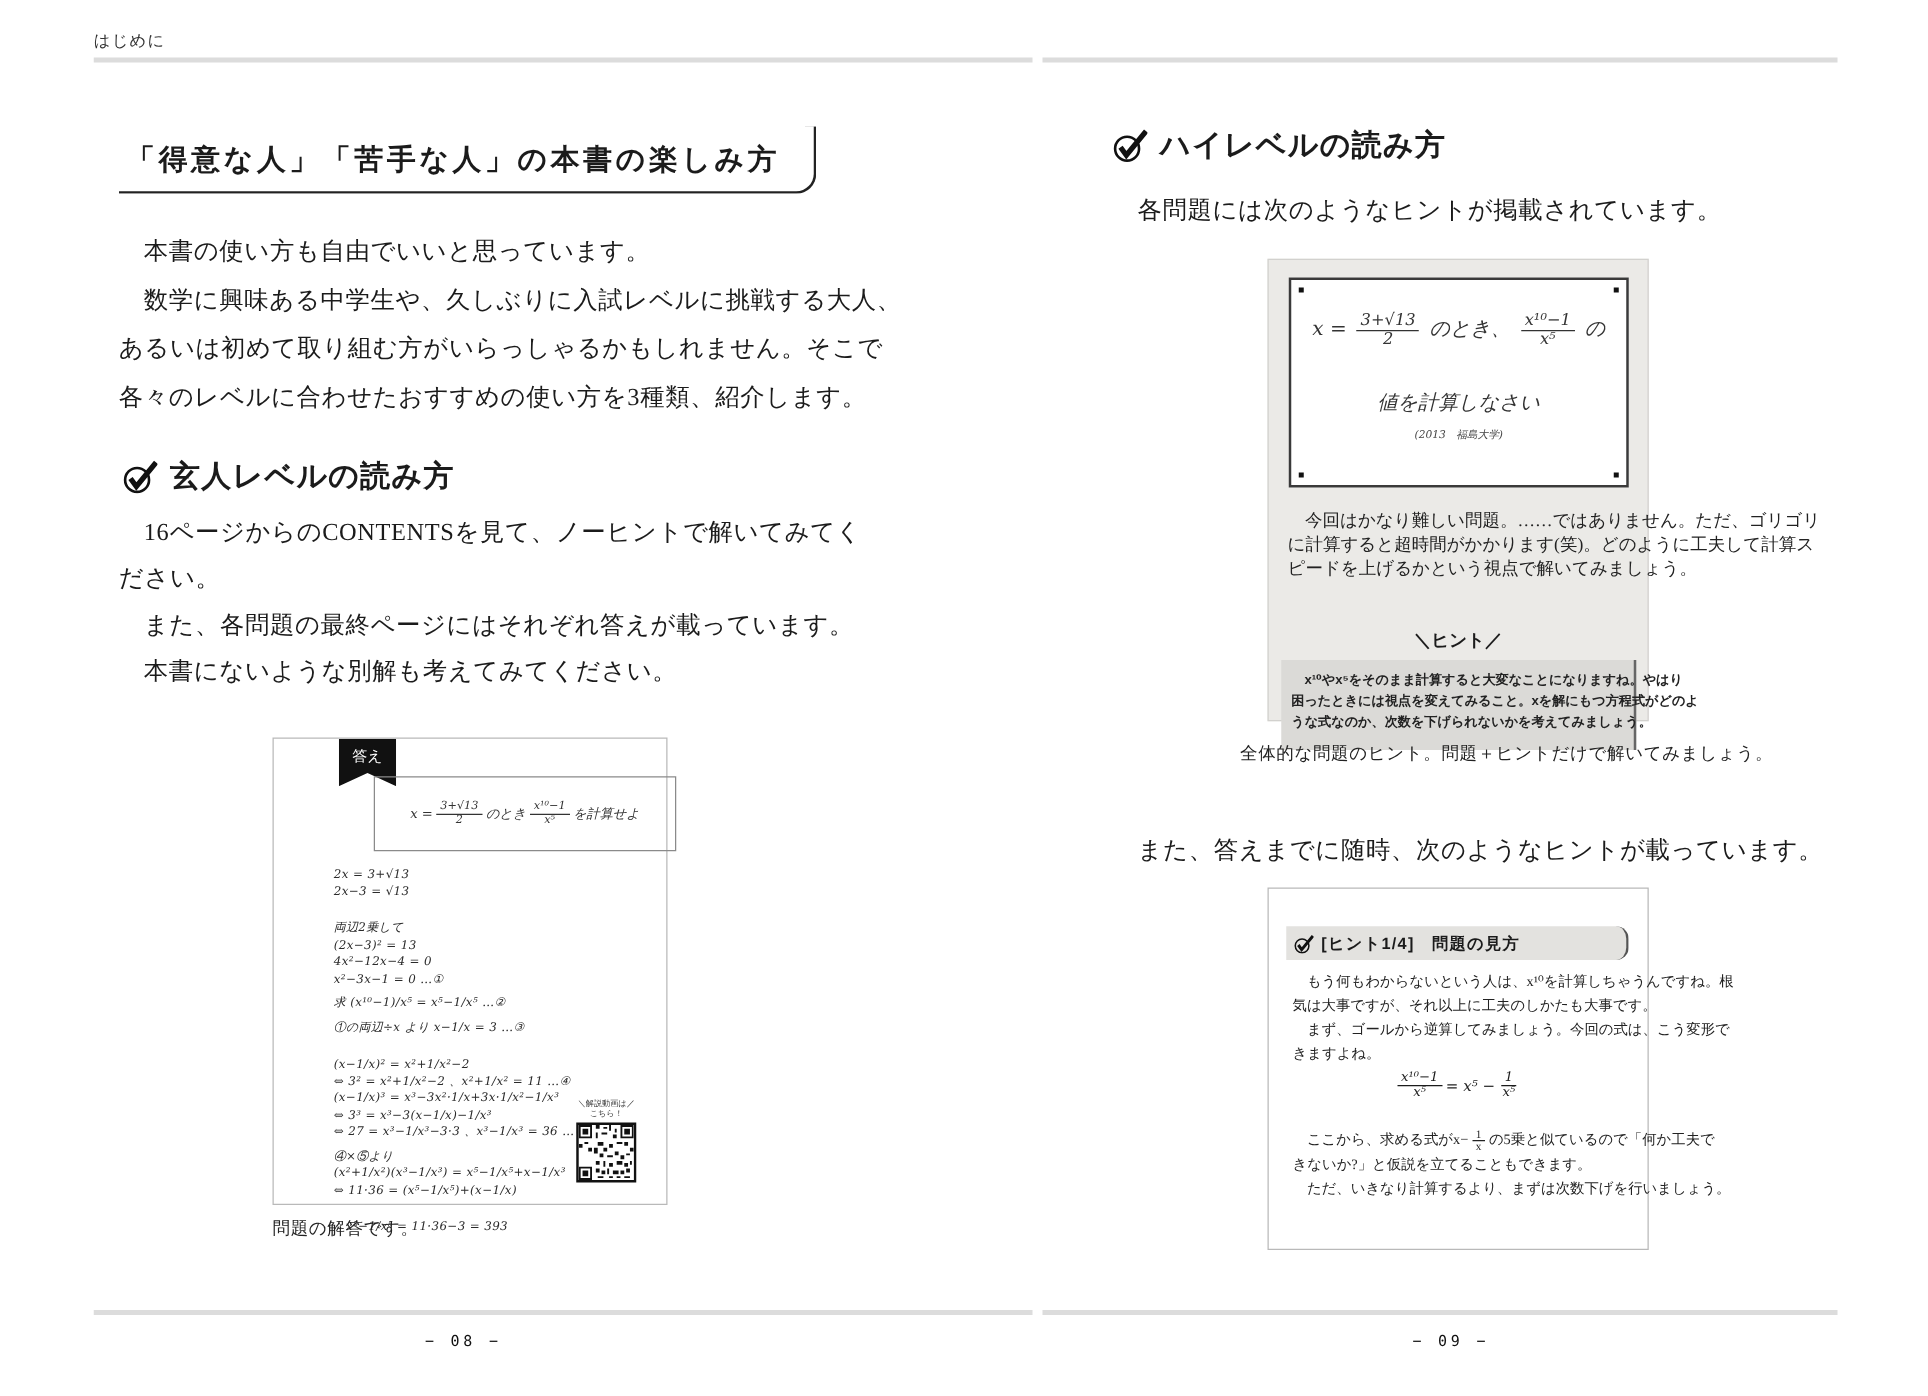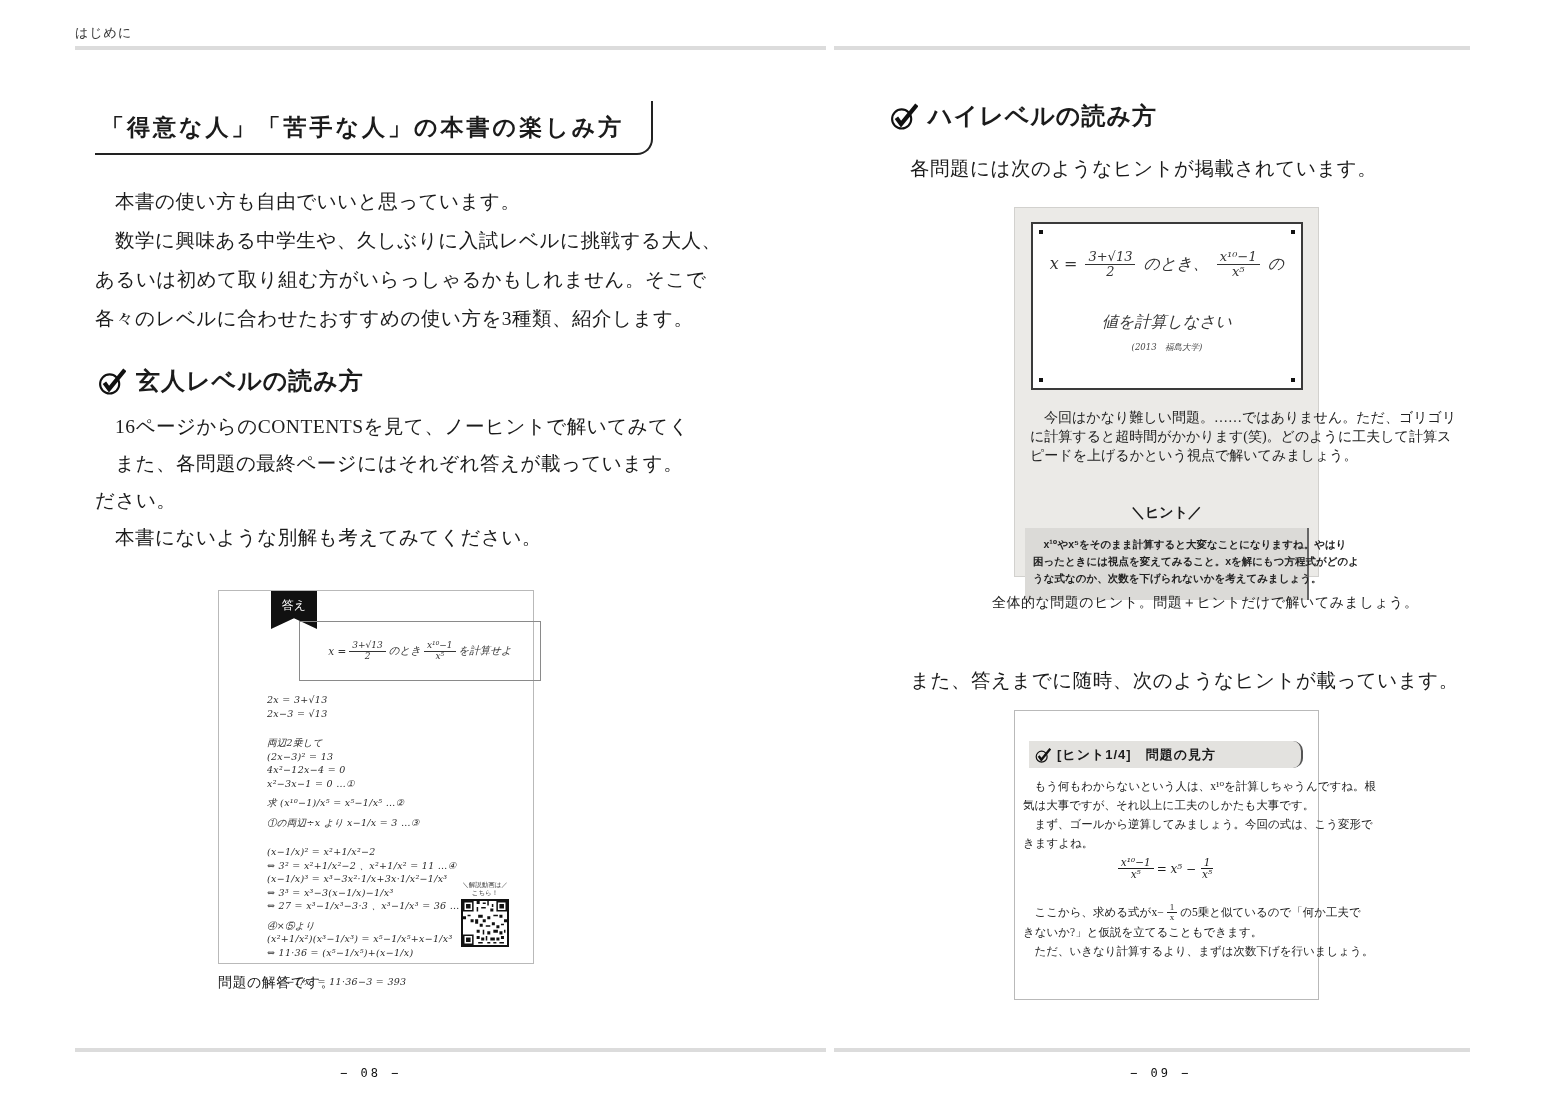--- a/index.html
+++ b/index.html
@@ -70,21 +70,21 @@
             font-family:"Liberation Sans","DejaVu Sans",sans-serif;color:#222;white-space:nowrap;}
 
   
   .fig-hint{left:1014px;top:710px;width:305px;height:290px;background:#fff;border:1px solid #b9b9b9;box-sizing:border-box;}
   .hint-head{position:absolute;left:14px;top:30px;width:274px;height:27px;background:#e3e2df;
              border-right:2px solid #555;border-radius:0 10px 10px 0;display:flex;align-items:center;gap:6px;
              padding-left:6px;box-sizing:border-box;}
   .hint-head .txt{font-weight:bold;font-size:13px;letter-spacing:1px;
                   font-family:"Liberation Sans","DejaVu Sans",sans-serif;}
   .check-small{width:16px;height:16px;flex:0 0 auto;}
-  .fig2-para{position:absolute;left:8px;width:280px;font-size:11.5px;line-height:19px;color:#222;white-space:nowrap;}
+  .fig2-para{position:absolute;left:19px;width:280px;font-size:11.5px;line-height:19px;color:#222;white-space:nowrap;}
   .fig2-formula{position:absolute;left:0;top:146px;width:100%;display:flex;justify-content:center;align-items:center;
                 font-size:12px;font-style:italic;font-family:"DejaVu Serif",serif;}
   .fig2-formula .frac{font-size:10.5px;}
   .inline-frac-line{display:flex;align-items:center;white-space:nowrap;}
   .inline-frac-line .frac{font-size:9px;}
 </style>
 </head>
 <body>
 
 <svg width="0" height="0" style="position:absolute">
@@ -116,22 +116,22 @@
 
   <div class="abs sec-head" style="left:98px;top:337px;margin-top:28px;">
     <svg class="check-icon" viewBox="0 0 24 24">
         <use href="#checkmark"></use>
       </svg>
     <span class="txt">玄人レベルの読み方</span>
   </div>
 
   <div class="abs" style="left:95px;top:408px;">
     <div class="para2">　16ページからのCONTENTSを見て、ノーヒントで解いてみてく</div>
+    <div class="para2">ださい。</div>
     <div class="para2">　また、各問題の最終ページにはそれぞれ答えが載っています。</div>
-    <div class="para2">ださい。</div>
     <div class="para2">　本書にないような別解も考えてみてください。</div>
   </div>
 
   <div class="abs fig-answer">
     <div class="ribbon">答え</div>
 
     <div class="prob-box hand">
       <span>x =</span>
       <span class="frac">
         <span class="num">3+√13</span>

